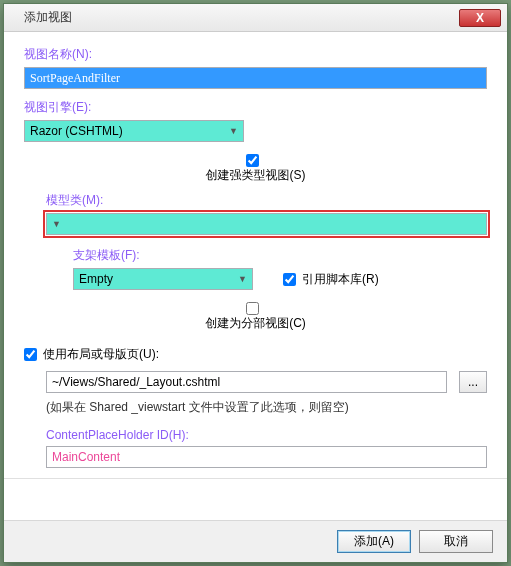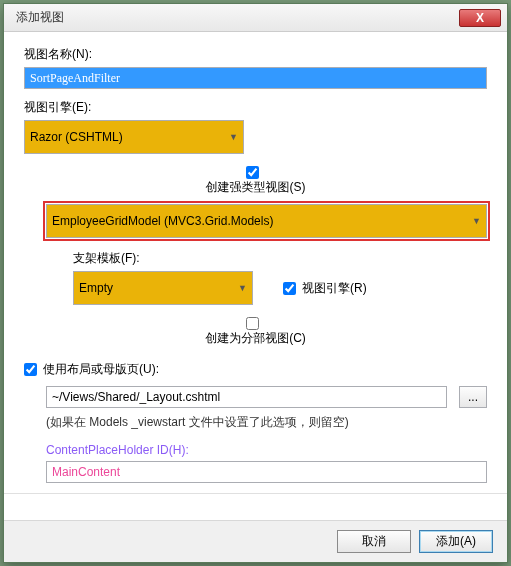--- a/index.html
+++ b/index.html
@@ -1,28 +1,28 @@
 <!DOCTYPE html>
 <html><head>
 <meta charset="utf-8">
 <style>
   * { box-sizing: border-box; font-family: "Microsoft YaHei", "Segoe UI", Tahoma, sans-serif; font-size: 12px; }
   body { margin: 0; background: #7a9b7a; width: 511px; height: 566px; position: relative; }
   .window { position: absolute; left: 3px; top: 3px; right: 3px; bottom: 3px; background: #fff; border: 1px solid #5a7a5a; box-shadow: 0 4px 12px rgba(0,0,0,0.4); }
-  .titlebar { height: 28px; background: linear-gradient(to bottom, #f7f7f7, #e8e8e8); border-bottom: 1px solid #ccc; display: flex; align-items: center; padding: 0 6px 0 12px; }
+  .titlebar { height: 28px; background: linear-gradient(to bottom, #f7f7f7, #e8e8e8); border-bottom: 1px solid #ccc; display: flex; align-items: center; padding: 0 6px 0 20px; }
   .titlebar-text { flex: 1; color: #333; }
   .close-btn { width: 42px; height: 18px; background: linear-gradient(to bottom, #e87a7a, #c83232); border: 1px solid #8a2020; border-radius: 2px; display: flex; align-items: center; justify-content: center; color: #fff; font-weight: bold; cursor: pointer; font-size: 11px; }
   .content { padding: 14px 20px 10px 20px; }
   .field { margin-bottom: 10px; }
-  .label { display: block; margin-bottom: 4px; color: #000000; }
+  .label { display: block; margin-bottom: 4px; color: #8b5cf6; }
   .label.disabled { color: #8b5cf6; }
   .text-input { width: 100%; height: 22px; border: 1px solid #abadb3; padding: 2px 5px; background: #fff; }
   .text-input.selected { background: #3399ff; color: #fff; font-family: Liberation Serif, serif; }
   .text-input.disabled { background: #fff; color: #ec4899; }
-  .combo { width: 220px; height: 22px; border: 1px solid #abadb3; padding: 16px 5px; background: #eab308; display: flex; align-items: center; justify-content: space-between; cursor: pointer; }
+  .combo { width: 220px; height: 22px; border: 1px solid #abadb3; padding: 4px 5px; background: #5eead4; display: flex; align-items: center; justify-content: space-between; cursor: pointer; }
   .combo .arrow { font-size: 9px; color: #555; }
   .combo.wide { width: 100%; }
   .check-row { display: flex; align-items: center; margin: 14px 0 8px 0; }
   .check-row input[type=checkbox] { margin: 0 6px 0 0; width: 13px; height: 13px; }
   .indent { margin-left: 22px; }
   .row-flex { display: flex; align-items: center; gap: 30px; }
   .row-flex .combo { width: 180px; }
   .highlight-box { border: 2px solid #d33; padding: 1px; margin: -3px; }
   .browse-row { display: flex; gap: 12px; }
   .browse-row .text-input { flex: 1; }
@@ -60,38 +60,38 @@
       </div>
     </div>
 
     <div class="check-row group-gap">
       <input type="checkbox" checked="" style="">
       <span>创建强类型视图(S)</span>
     </div>
 
     <div class="indent">
       <div class="field">
+        <span class="label">模型类(M):</span>
         <div class="highlight-box">
           <div class="combo wide">
-            <span>EmployeeGridModel (MVC3.Grid.Models)</span>
             <span class="arrow">▼</span>
           </div>
         </div>
       </div>
 
       <div class="field" style="margin-top:12px;margin-left:27px;">
         <span class="label">支架模板(F):</span>
         <div class="row-flex">
           <div class="combo">
             <span>Empty</span>
             <span class="arrow">▼</span>
           </div>
           <label class="check-row" style="margin:0;">
             <input type="checkbox" checked="" style="">
-            <span>视图引擎(R)</span>
+            <span>引用脚本库(R)</span>
           </label>
         </div>
       </div>
     </div>
 
     <div class="check-row group-gap">
       <input type="checkbox" style="">
       <span>创建为分部视图(C)</span>
     </div>
 
@@ -100,28 +100,28 @@
       <span>使用布局或母版页(U):</span>
     </div>
 
     <div class="indent">
       <div class="browse-row">
         <input class="text-input" value="~/Views/Shared/_Layout.cshtml" style="">
         <div class="browse-btn">
           <span>...</span>
         </div>
       </div>
-      <div class="hint">(如果在 Models _viewstart 文件中设置了此选项，则留空)</div>
+      <div class="hint">(如果在 Shared _viewstart 文件中设置了此选项，则留空)</div>
 
       <div class="field">
         <span class="label disabled">ContentPlaceHolder ID(H):</span>
         <input class="text-input disabled" disabled="" value="MainContent" style="">
       </div>
     </div>
 
     <div class="sep"></div>
   </div>
 
   <div class="footer">
+    <button class="btn primary">添加(A)</button>
     <button class="btn">取消</button>
-    <button class="btn primary">添加(A)</button>
   </div>
 </div>
 
 </body></html>

